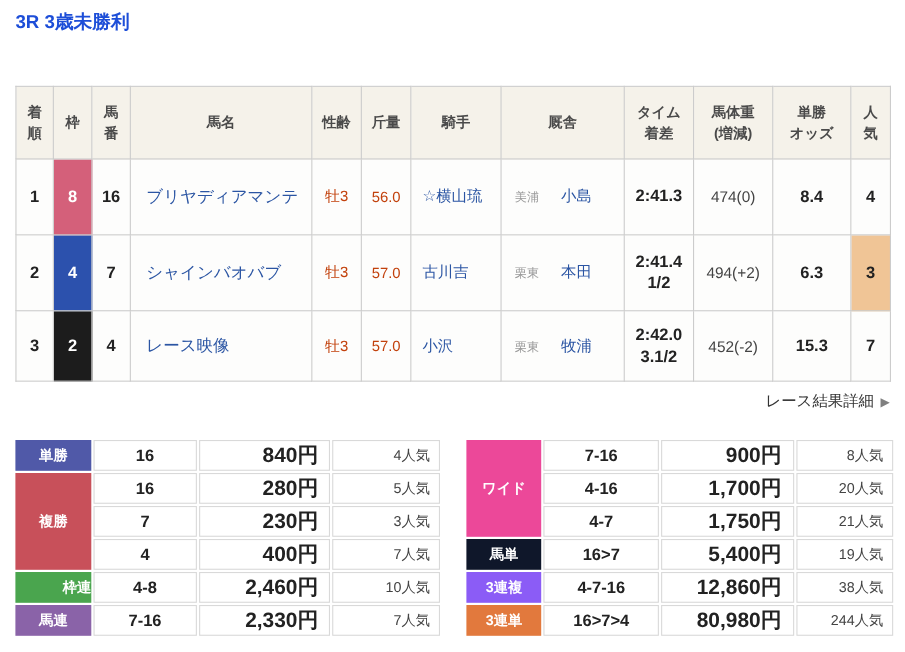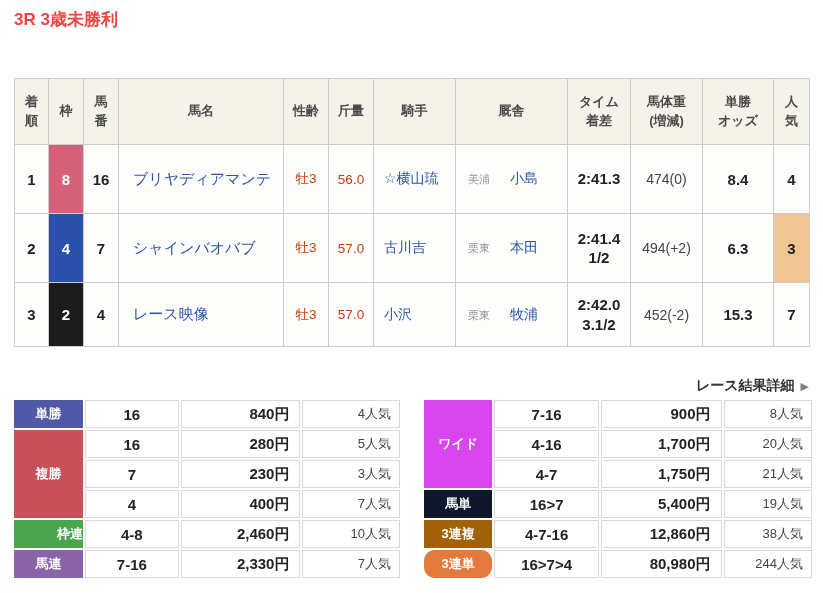--- a/index.html
+++ b/index.html
@@ -8,21 +8,21 @@
     width: 823px; height: 593px;
     font-family: "Liberation Sans", "DejaVu Sans", sans-serif;
     position: relative;
     overflow: hidden;
   }
   .page { position: absolute; inset: 0; background: #fff; }
 
   
   .race-title {
     position: absolute; left: 14px; top: 8px;
-    font-size: 17px; font-weight: bold; color: #ef4444;
+    font-size: 17px; font-weight: bold; color: #1d4ed8;
   }
   .race-conditions {
     position: absolute; left: 14px; top: 37px;
     font-size: 15px; font-weight: bold; color: #333344;
     display: flex; align-items: center; gap: 4px;
   }
   .video-icon {
     display: inline-block; width: 16px; height: 14px;
     background: #3e4468; border-radius: 2px;
     position: relative; margin: 0 2px;
@@ -63,22 +63,22 @@
   .cell-stable { font-size: 14px; text-align: left !important; padding-left: 12px; }
   .region { font-size: 11px; color: #999; margin-right: 20px; }
   .trainer { font-weight: normal; margin-top: 24px; }
   .cell-time { font-size: 15px; font-weight: bold; color: #222; line-height: 1.3; }
   .cell-body { font-size: 14px; color: #444; }
   .cell-odds { font-size: 15px; font-weight: bold; color: #222; }
   .cell-pop  { font-size: 15px; font-weight: bold; color: #222; }
 
   
   .details-link {
-    position: absolute; right: 14px; top: 377px;
-    font-size: 14px; font-weight: bold; color: #333;
+    position: absolute; right: 14px; top: 356px;
+    font-size: 14px; font-weight: normal; color: #333;
     cursor: pointer;
   }
   .details-link .arrow { color: #808080; font-size: 11px; margin-left: 6px; }
 
   
   table.payout {
     position: absolute; top: 398px;
     border-collapse: separate; border-spacing: 2px;
     table-layout: fixed;
   }
@@ -87,21 +87,21 @@
   table.payout td { height: 28px; vertical-align: middle; }
   td.bet-type {
     color: #fff; font-size: 13px; font-weight: bold; text-align: center;
   }
   td.bet-combo {
     background: #fff; border: 1px solid #d9d9d9;
     font-size: 15px; font-weight: bold; color: #222; text-align: center;
   }
   td.bet-amount {
     background: #fff; border: 1px solid #d9d9d9;
-    font-size: 15px; font-weight: bold; color: #222;
+    font-size: 19px; font-weight: bold; color: #222;
     text-align: right; padding-right: 10px;
   }
   td.bet-pop {
     background: #fff; border: 1px solid #d9d9d9;
     font-size: 13px; color: #444;
     text-align: right; padding-right: 8px;
   }
 </style>
 </head>
 <body>
@@ -246,21 +246,21 @@
 
   <table class="payout right">
     <colgroup>
         <col style="width:68px">
         <col style="width:104px">
         <col style="width:120px">
         <col style="width:88px">
       </colgroup>
     <tbody>
         <tr>
-      <td class="bet-type" rowspan="3" style="background-color: #d946ef; margin-left: 20px;">ワイド</td>
+      <td class="bet-type" rowspan="3" style="background-color: #ec4899; margin-left: 20px;">ワイド</td>
       <td class="bet-combo">7-16</td>
       <td class="bet-amount">900円</td>
       <td class="bet-pop">8人気</td>
     </tr>
     <tr>
       <td class="bet-combo">4-16</td>
       <td class="bet-amount">1,700円</td>
       <td class="bet-pop">20人気</td>
     </tr>
     <tr>
@@ -268,27 +268,27 @@
       <td class="bet-amount">1,750円</td>
       <td class="bet-pop">21人気</td>
     </tr>
     <tr>
       <td class="bet-type" style="background-color: #0f172a;">馬単</td>
       <td class="bet-combo">16&gt;7</td>
       <td class="bet-amount">5,400円</td>
       <td class="bet-pop">19人気</td>
     </tr>
     <tr>
-      <td class="bet-type" style="background-color: #a16207;">3連複</td>
+      <td class="bet-type" style="background-color: #8b5cf6;">3連複</td>
       <td class="bet-combo">4-7-16</td>
       <td class="bet-amount">12,860円</td>
       <td class="bet-pop">38人気</td>
     </tr>
     <tr>
-      <td class="bet-type" style="background-color: rgb(226, 121, 61); border-radius: 11px;">3連単</td>
+      <td class="bet-type" style="background-color: rgb(226, 121, 61);">3連単</td>
       <td class="bet-combo">16&gt;7&gt;4</td>
       <td class="bet-amount">80,980円</td>
       <td class="bet-pop">244人気</td>
     </tr>
   </tbody>
     </table>
 
 </div>
 
 </body></html>

